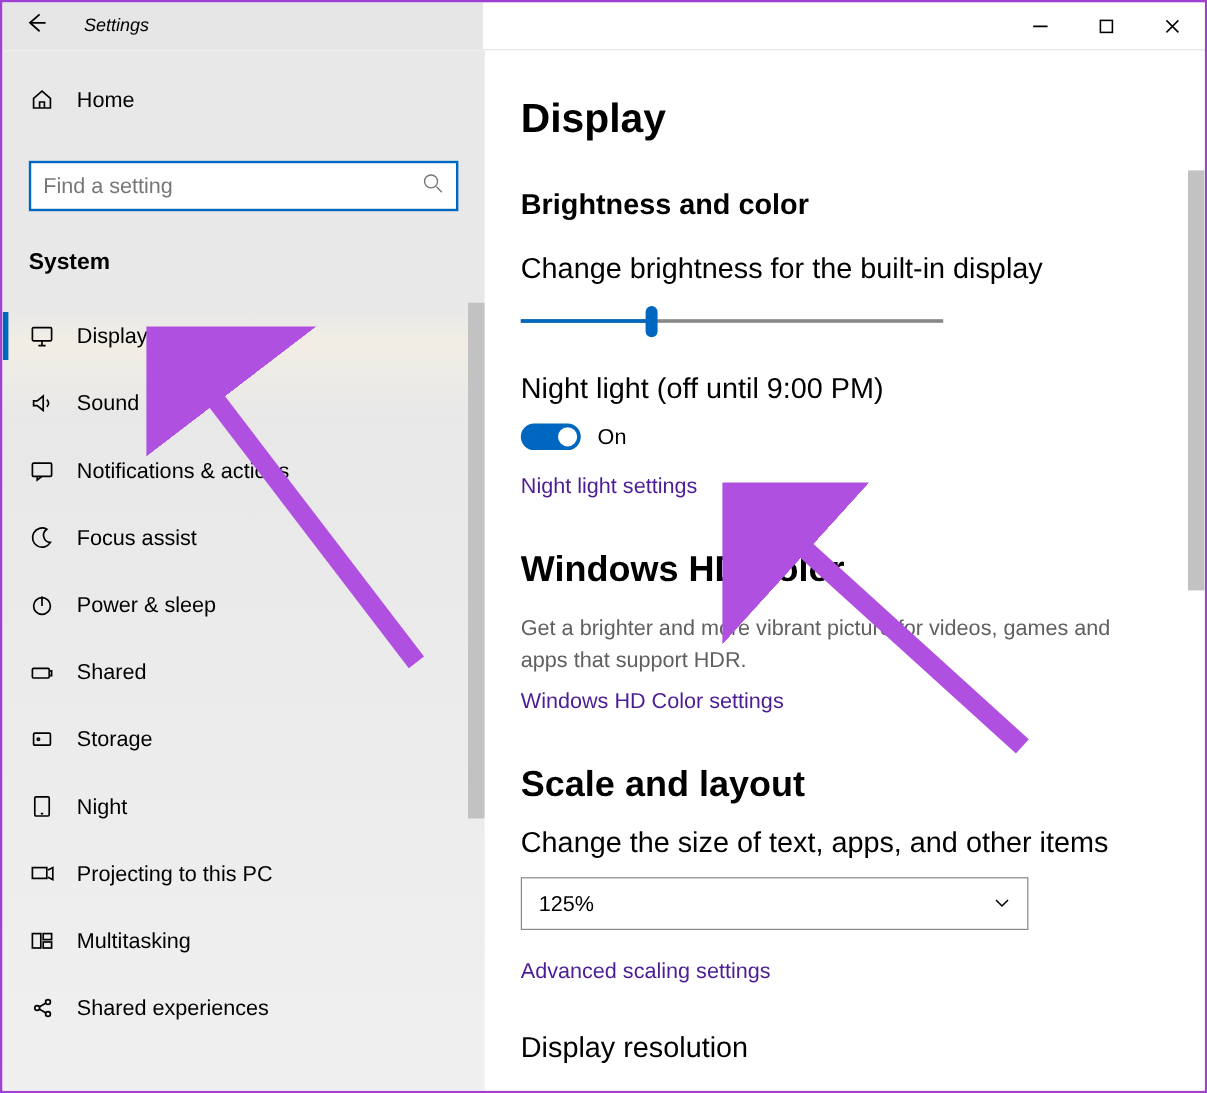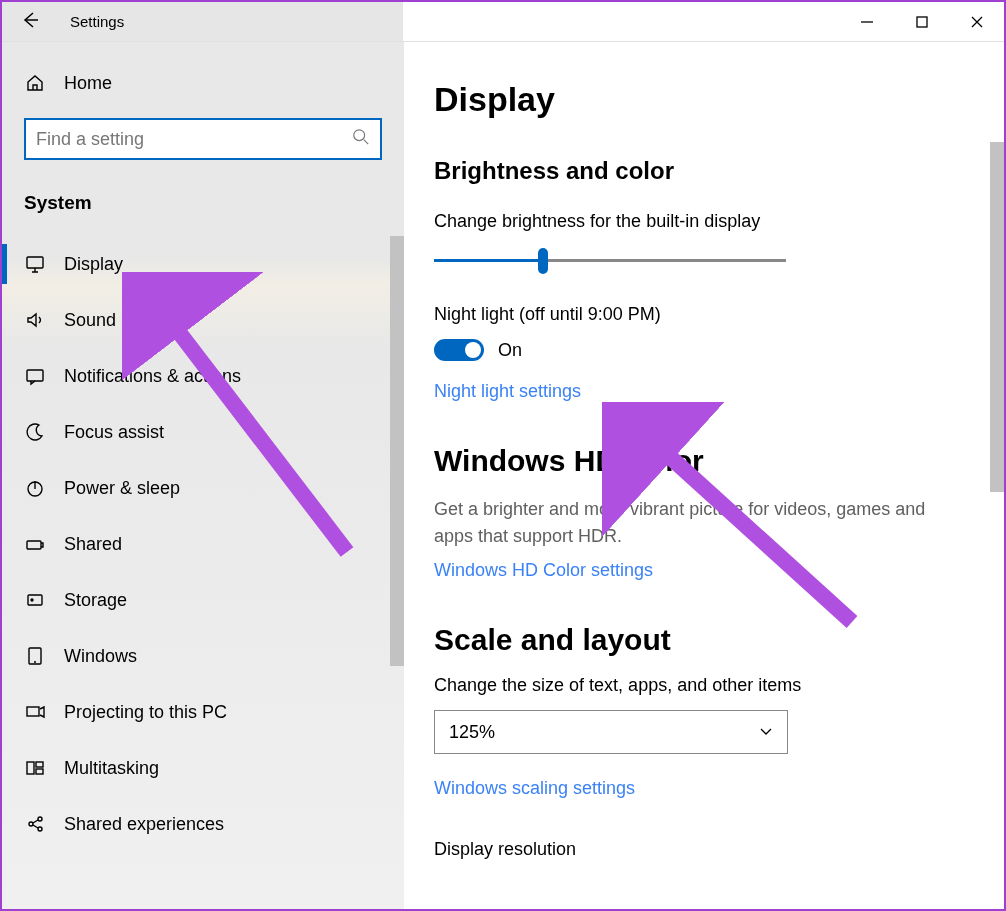--- a/index.html
+++ b/index.html
@@ -3,65 +3,65 @@
 <meta charset="utf-8">
 <style>
   * { box-sizing: border-box; margin: 0; padding: 0; font-family: "Segoe UI", Arial, sans-serif; }
   body { width: 1006px; height: 911px; overflow: hidden; border: 2px solid #a040d0; background: #fff; position: relative; }
 
   .window { display: flex; flex-direction: column; height: 100%; }
 
   
   .titlebar { height: 40px; display: flex; align-items: center; background: linear-gradient(to right, #e6e6e6 0%, #e6e6e6 40%, #ffffff 40%, #ffffff 100%); border-bottom: 1px solid #e0e0e0; }
   .titlebar-left { display: flex; align-items: center; padding-left: 18px; gap: 30px; }
-  .title-text { font-size: 15px; color: #000; }
+  .title-text { font-size: 15px; color: #000; font-style: italic; }
   .caption-buttons { margin-left: auto; display: flex; }
   .caption-btn { width: 55px; height: 40px; display: flex; align-items: center; justify-content: center; color: #303030; }
   .caption-btn svg { width: 14px; height: 14px; }
 
   
   .content { display: flex; flex: 1; overflow: hidden; position: relative; }
   .sidebar { width: 402px; background: linear-gradient(to bottom, #e8e8e8 0%, #e8e8e8 25%, #f2eee5 28%, #e8e8e8 35%, #f0f0f0 100%); display: flex; flex-direction: column; position: relative; }
   .main { flex: 1; background: #fff; padding: 38px 50px 0 30px; overflow: hidden; position: relative; }
 
   
-  .home-row { display: flex; align-items: center; gap: 18px; padding: 30px 0 24px 22px; font-size: 18px; }
+  .home-row { display: flex; align-items: center; gap: 18px; padding: 30px 0 40px 22px; font-size: 18px; }
   .search-wrap { padding: 0 22px 22px 22px; }
   .search-box { display: flex; align-items: center; border: 2px solid #0067c0; background: #fff; height: 42px; padding: 0 10px; }
   .search-box input { flex: 1; border: none; outline: none; font-size: 18px; color: #8b5cf6; background: transparent; }
   .search-box input::placeholder { color: #777; }
 
   .nav-heading { font-size: 19px; font-weight: 600; padding: 10px 3px 22px 22px; }
 
   .nav-list { flex: 1; overflow: hidden; position: relative; }
   .nav-scroll { position: absolute; right: 0; top: 0; width: 14px; height: 430px; background: #c2c2c2; }
   .nav-item { display: flex; align-items: center; gap: 18px; padding: 17px 22px; font-size: 18px; color: #000; position: relative; }
   .nav-item.active::before { content: ""; position: absolute; left: 0; top: 8px; bottom: 8px; width: 5px; background: #0067c0; }
   .nav-icon { width: 22px; height: 22px; display: flex; align-items: center; justify-content: center; color: #000; }
   .nav-icon svg { width: 20px; height: 20px; stroke: #000; stroke-width: 1.4; fill: none; }
 
   
   h1 { font-size: 34px; font-weight: 600; margin-bottom: 38px; }
   h2 { font-size: 24px; font-weight: 600; margin-bottom: 26px; }
   h3 { font-size: 30px; font-weight: 600; margin-bottom: 18px; margin-top: 8px; }
-  .field-label { font-size: 18px; margin-bottom: 14px; }
+  .field-label { font-size: 24px; margin-bottom: 14px; }
   .desc { font-size: 18px; color: #606060; line-height: 1.5; margin-bottom: 10px; }
-  .link { color: #3b82f6; font-size: 18px; display: inline-block; margin-bottom: 34px; }
+  .link { color: #4c1d95; font-size: 18px; display: inline-block; margin-bottom: 34px; }
 
   .slider { width: 352px; height: 30px; position: relative; margin-bottom: 28px; }
   .slider-track { position: absolute; top: 13px; height: 3px; width: 100%; background: #888; }
   .slider-fill { position: absolute; top: 13px; height: 3px; background: #0067c0; width: 31%; }
   .slider-thumb { position: absolute; top: 2px; left: 31%; transform: translateX(-50%); width: 10px; height: 26px; border-radius: 5px; background: #0067c0; }
 
   .toggle-row { display: flex; align-items: center; gap: 14px; margin-bottom: 20px; }
   .toggle { width: 50px; height: 22px; border-radius: 11px; background: #0067c0; position: relative; }
   .toggle::after { content: ""; position: absolute; right: 3px; top: 3px; width: 16px; height: 16px; border-radius: 50%; background: #fff; }
   .toggle-state { font-size: 18px; }
 
-  .select-box { width: 354px; height: 44px; border: 1px solid #888; display: flex; align-items: center; justify-content: space-between; padding: 0 14px; font-size: 18px; margin-bottom: 24px; }
+  .select-box { width: 423px; height: 44px; border: 1px solid #888; display: flex; align-items: center; justify-content: space-between; padding: 0 14px; font-size: 18px; margin-bottom: 24px; }
 
   .main-scroll { position: absolute; right: 0; top: 100px; width: 14px; height: 350px; background: #c2c2c2; }
 
   
   .arrow { position: absolute; pointer-events: none; }
 </style>
 </head>
 <body>
 
 <div class="window">
@@ -186,21 +186,21 @@
               </span>
               <span>Storage</span>
             </div>
             <div class="nav-item">
               <span class="nav-icon">
                 <svg viewBox="0 0 20 20">
                   <rect x="4" y="2" width="12" height="16" rx="1"></rect>
                   <path d="M9 16 H11"></path>
                 </svg>
               </span>
-              <span>Windows</span>
+              <span>Night</span>
             </div>
             <div class="nav-item">
               <span class="nav-icon">
                 <svg viewBox="0 0 20 20">
                   <rect x="2" y="5" width="12" height="9"></rect>
                   <path d="M15 7 L19 5 V15 L15 13"></path>
                 </svg>
               </span>
               <span>Projecting to this PC</span>
             </div>
@@ -254,21 +254,21 @@
       <a class="link">Windows HD Color settings</a>
 
       <h3>Scale and layout</h3>
       <div class="field-label">Change the size of text, apps, and other items</div>
       <div class="select-box">
         <span>125%</span>
         <span><svg width="14" height="14" viewBox="0 0 14 14">
               <path d="M2 5 L7 10 L12 5" stroke="#000" stroke-width="1.3" fill="none"></path>
             </svg></span>
       </div>
-      <a class="link">Windows scaling settings</a>
+      <a class="link">Advanced scaling settings</a>
 
       <div class="field-label" style="margin-top:6px">Display resolution</div>
 
       <div class="main-scroll"></div>
     </div>
 
     <svg class="arrow" style="left:120px; top:230px;" width="260" height="300">
       <defs>
           <marker id="ah1" markerWidth="14" markerHeight="14" refX="3" refY="7" orient="auto">
             <path d="M0 0 L14 7 L0 14 Z" fill="#b050e0"></path>

